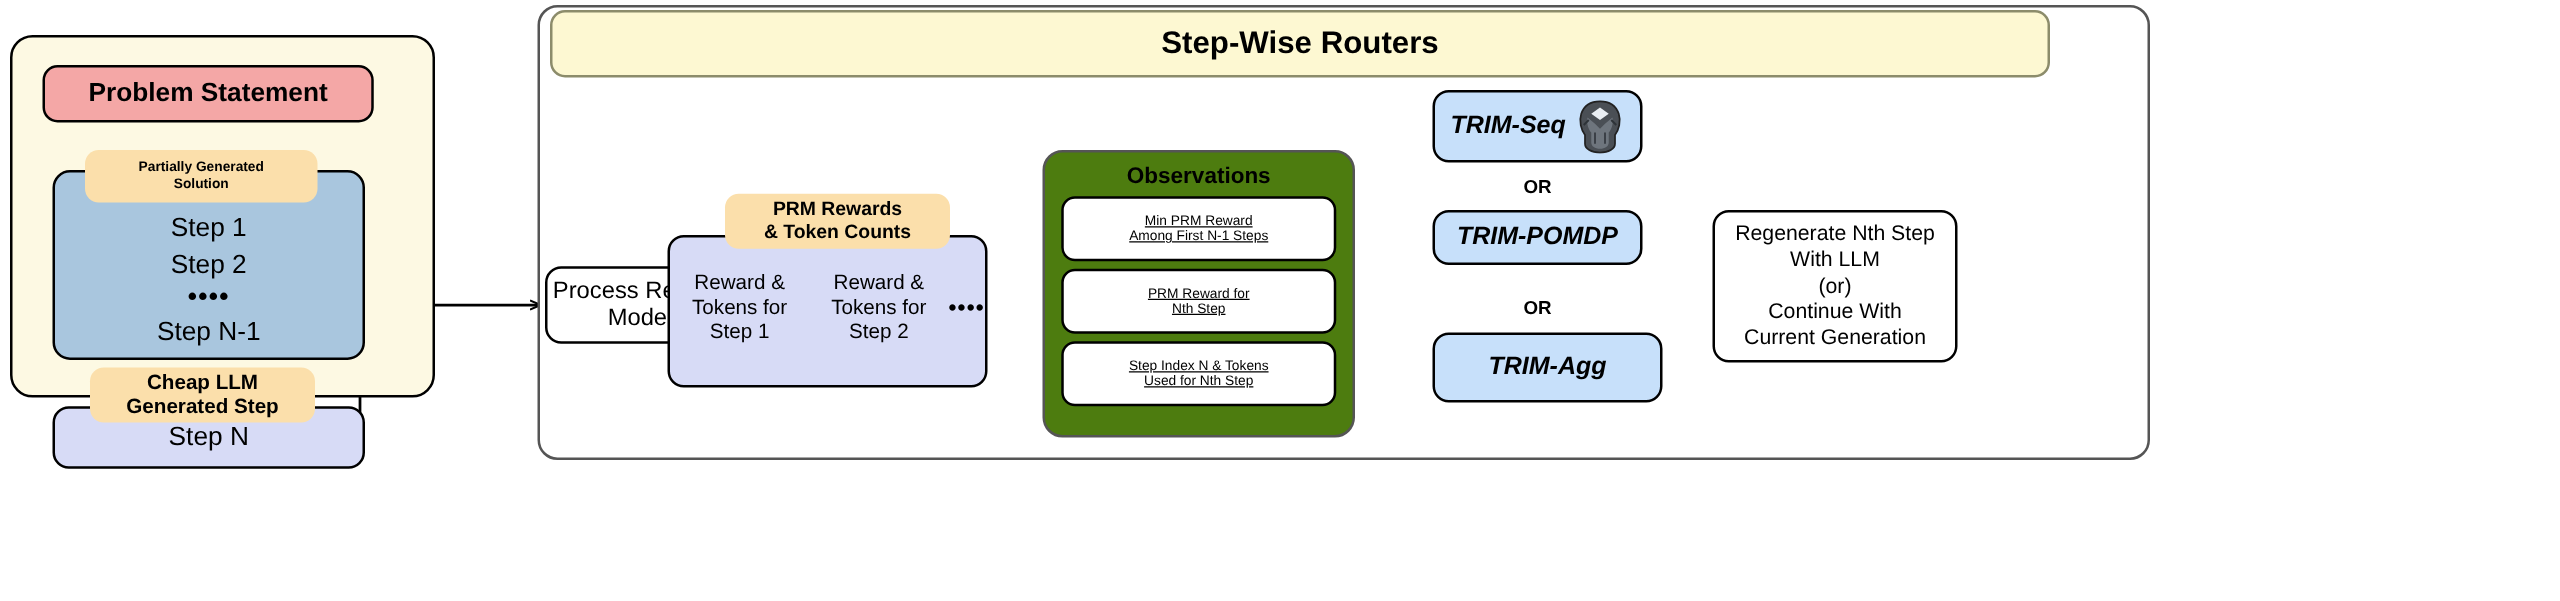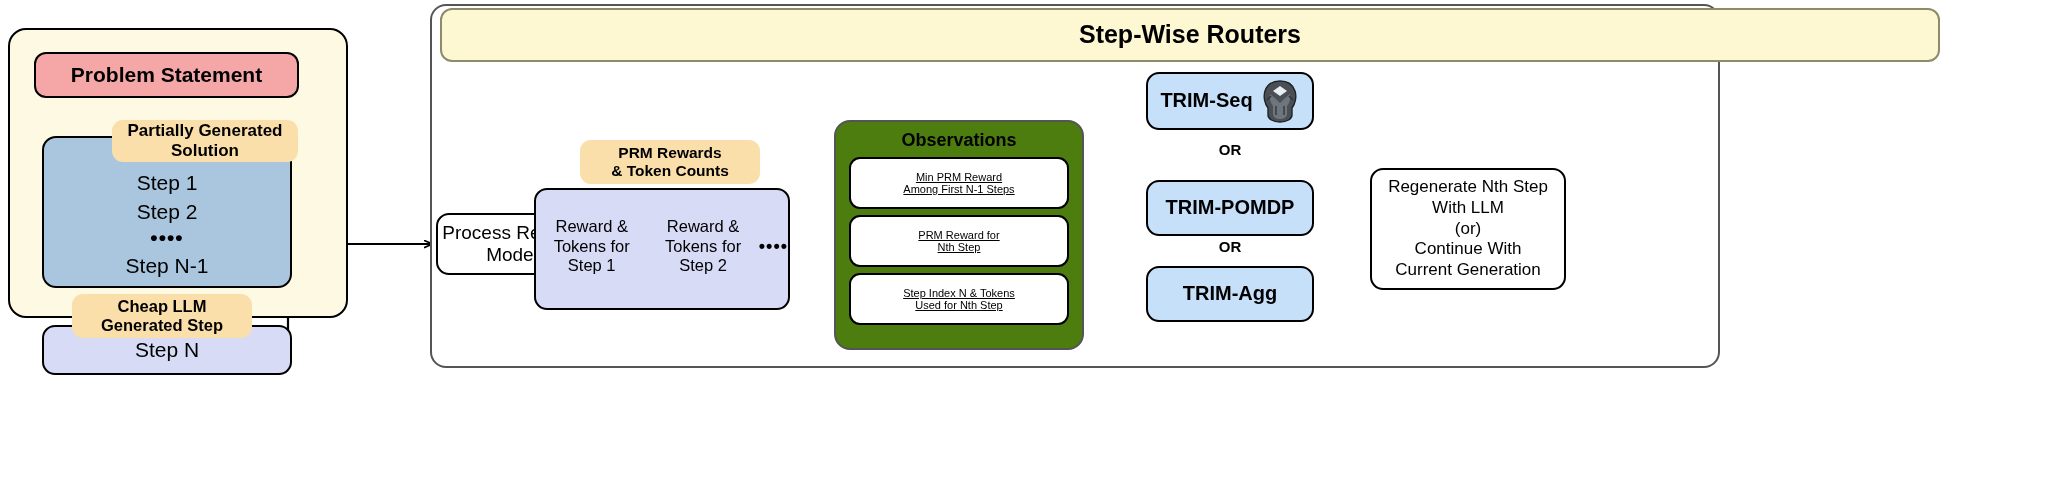--- a/index.html
+++ b/index.html
@@ -9,69 +9,69 @@
   .node{position:absolute;box-sizing:border-box;display:flex;align-items:center;
         justify-content:center;text-align:center;line-height:1.18;}
 
   
   #input-panel{left:8px;top:28px;width:340px;height:290px;
     background:#fdf9e3;border:2.5px solid #000;border-radius:18px;}
   #problem-statement{left:34px;top:52px;width:265px;height:46px;
     background:#f4a7a6;border:2.5px solid #000;border-radius:12px;
     font-size:21px;font-weight:700;z-index:4;}
   #partial-solution-chip{left:68px;top:120px;width:186px;height:42px;
-    background:#fbdfab;border-radius:11px;font-size:17px;font-weight:700;
-    z-index:6;flex-direction:column;margin-left:44px;}
+    background:#fbdfab;border-radius:11px;font-size:11px;font-weight:700;
+    z-index:6;flex-direction:column;}
   #solution-box{left:42px;top:136px;width:250px;height:152px;
     background:#a9c6de;border:2.5px solid #000;border-radius:14px;
     z-index:5;flex-direction:column;justify-content:flex-end;padding-bottom:6px;}
   #solution-box .sline{font-size:21px;line-height:1.0;margin:4px 0;}
   #solution-box .dots{font-size:21px;letter-spacing:1px;font-weight:700;margin:0;}
 
   #cheap-chip{left:72px;top:294px;width:180px;height:44px;
     background:#fbdfab;border-radius:11px;font-size:16.5px;font-weight:700;
     z-index:6;flex-direction:column;}
   #step-n-box{left:42px;top:325px;width:250px;height:50px;
     background:#d7dbf6;border:2.5px solid #000;border-radius:13px;
     z-index:5;font-size:21px;}
 
   
   #routers-container{left:430px;top:4px;width:1290px;height:364px;
     background:#ffffff;border:2.5px solid #555;border-radius:16px;}
-  #routers-title{left:440px;top:8px;width:1500px;height:54px;
+  #routers-title{left:440px;top:8px;width:1200px;height:54px;
     background:#fdf8d2;border:2px solid #8c8c6b;border-radius:12px;
     font-size:25px;font-weight:700;}
 
   
   #prm-node{left:436px;top:213px;width:152px;height:62px;
     background:#fff;border:2.5px solid #000;border-radius:13px;
     font-size:19px;flex-direction:column;}
 
-  #prm-chip{left:580px;top:140px;width:180px;height:44px;
+  #prm-chip{left:580px;top:155px;width:180px;height:44px;
     background:#fbdfab;border-radius:11px;font-size:15.5px;font-weight:700;
     z-index:6;flex-direction:column;}
   #rewards-box{left:534px;top:188px;width:256px;height:122px;
     background:#d7dbf6;border:2.5px solid #000;border-radius:13px;
     z-index:5;flex-direction:row;justify-content:flex-end;padding-bottom:5px;}
   #rewards-box .rline{font-size:16.5px;margin:3px 0;}
   #rewards-box .dots{font-size:18px;font-weight:700;letter-spacing:1px;margin:0;}
 
   #observations-box{left:834px;top:120px;width:250px;height:230px;
     background:#4d7c0f;border:2.5px solid #555;border-radius:16px;
     flex-direction:column;justify-content:flex-start;padding-top:8px;}
   #observations-box .obs-title{font-size:18px;font-weight:700;margin-bottom:6px;}
   .obs-item{width:216px;height:48px;background:#fff;border:2px solid #000;
     border-radius:11px;display:flex;align-items:center;justify-content:center;
     text-align:center;font-size:11px;line-height:1.15;margin-bottom:6px;text-decoration:underline;}
 
   .trim{background:#c7e0fa;border:2.5px solid #000;border-radius:13px;
-    font-size:20px;font-weight:700;}
+    font-size:20px;font-weight:700;font-style:italic;}
   #trim-seq{left:1146px;top:72px;width:168px;height:58px;}
-  #trim-pomdp{left:1146px;top:180px;width:168px;height:56px;}
-  #trim-agg{left:1146px;top:266px;width:168px;height:56px;}
+  #trim-pomdp{left:1146px;top:168px;width:168px;height:44px;}
+  #trim-agg{left:1146px;top:266px;width:184px;height:56px;}
   .or-label{position:absolute;width:168px;text-align:center;font-size:15px;
     font-weight:700;}
   #or-1{left:1146px;top:141px;}
   #or-2{left:1146px;top:238px;}
 
   #regen-box{left:1370px;top:168px;width:196px;height:122px;
     background:#fff;border:2.5px solid #000;border-radius:13px;
     font-size:17px;flex-direction:column;line-height:1.22;}
 
   

